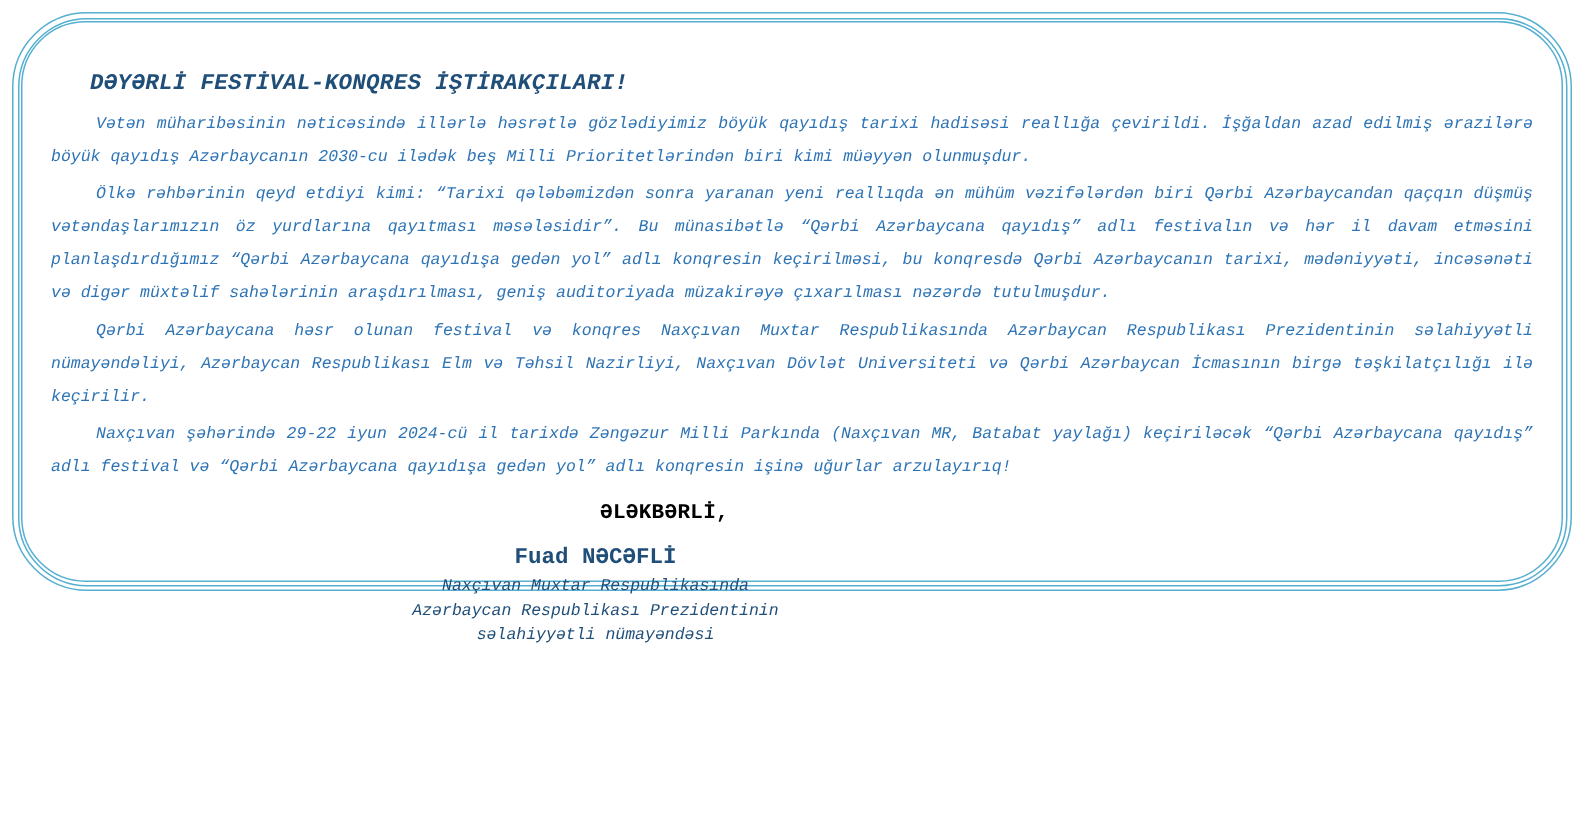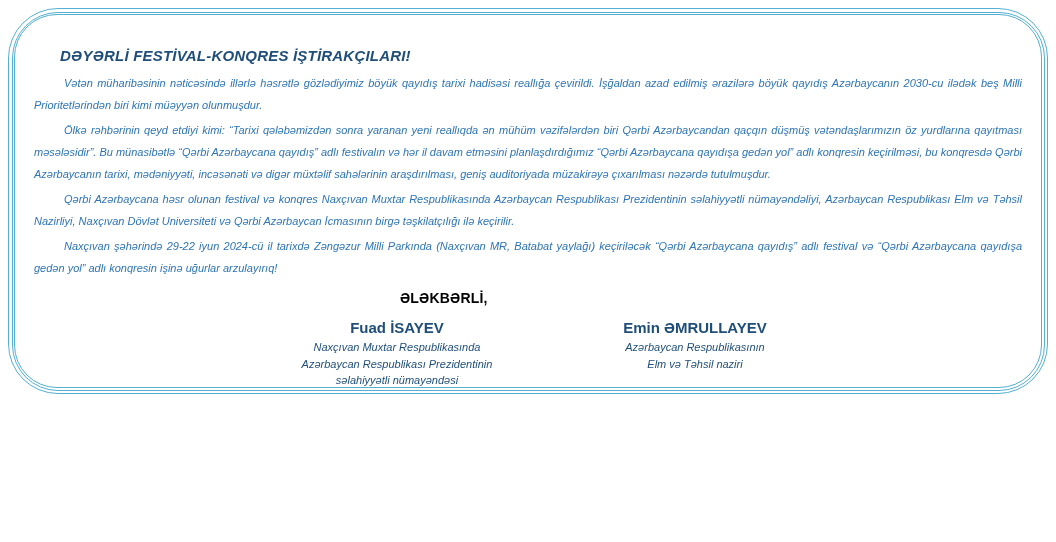--- a/index.html
+++ b/index.html
@@ -9,20 +9,21 @@
     height: 542px;
     background: #ffffff;
     overflow: hidden;
     font-family: "Liberation Sans", sans-serif;
   }
   .page {
     position: relative;
     width: 1056px;
     height: 402px;
     background: #ffffff;
+    font-family: Liberation Mono, monospace;
   }
   
   .frame { position: absolute; pointer-events: none; }
   .frame-outer {
     inset: 8px;
     border: 1.5px solid #54afd0;
     border-radius: 50px;
   }
   .frame-mid {
     inset: 11.5px;
@@ -104,25 +105,20 @@
     <p class="body-par">Ölkə rəhbərinin qeyd etdiyi kimi: “Tarixi qələbəmizdən sonra yaranan yeni reallıqda ən mühüm vəzifələrdən biri Qərbi Azərbaycandan qaçqın düşmüş vətəndaşlarımızın öz yurdlarına qayıtması məsələsidir”. Bu münasibətlə “Qərbi Azərbaycana qayıdış” adlı festivalın və hər il davam etməsini planlaşdırdığımız “Qərbi Azərbaycana qayıdışa gedən yol” adlı konqresin keçirilməsi, bu konqresdə Qərbi Azərbaycanın tarixi, mədəniyyəti, incəsənəti və digər müxtəlif sahələrinin araşdırılması, geniş auditoriyada müzakirəyə çıxarılması nəzərdə tutulmuşdur.</p>
     <p class="body-par">Qərbi Azərbaycana həsr olunan festival və konqres Naxçıvan Muxtar Respublikasında Azərbaycan Respublikası Prezidentinin səlahiyyətli nümayəndəliyi, Azərbaycan Respublikası Elm və Təhsil Nazirliyi, Naxçıvan Dövlət Universiteti və Qərbi Azərbaycan İcmasının birgə təşkilatçılığı ilə keçirilir.</p>
     <p class="body-par">Naxçıvan şəhərində 29-22 iyun 2024-cü il tarixdə Zəngəzur Milli Parkında (Naxçıvan MR, Batabat yaylağı) keçiriləcək “Qərbi Azərbaycana qayıdış” adlı festival və “Qərbi Azərbaycana qayıdışa gedən yol” adlı konqresin işinə uğurlar arzulayırıq!</p>
 
     <div class="closing">
       <div>ƏLƏKBƏRLİ,</div>
     </div>
 
     <div class="chairs">
       <div class="chair">
-        <div class="chair-name">Fuad İSAYEV</div>
+        <div class="chair-name">Fuad NƏCƏFLİ</div>
         <div class="chair-title">Naxçıvan Muxtar Respublikasında
 Azərbaycan Respublikası Prezidentinin
 səlahiyyətli nümayəndəsi</div>
-      </div>
-      <div class="chair">
-        <div class="chair-name">Emin ƏMRULLAYEV</div>
-        <div class="chair-title">Azərbaycan Respublikasının
-Elm və Təhsil naziri</div>
       </div>
     </div>
   </div>
 </div>
 
 </body></html>

